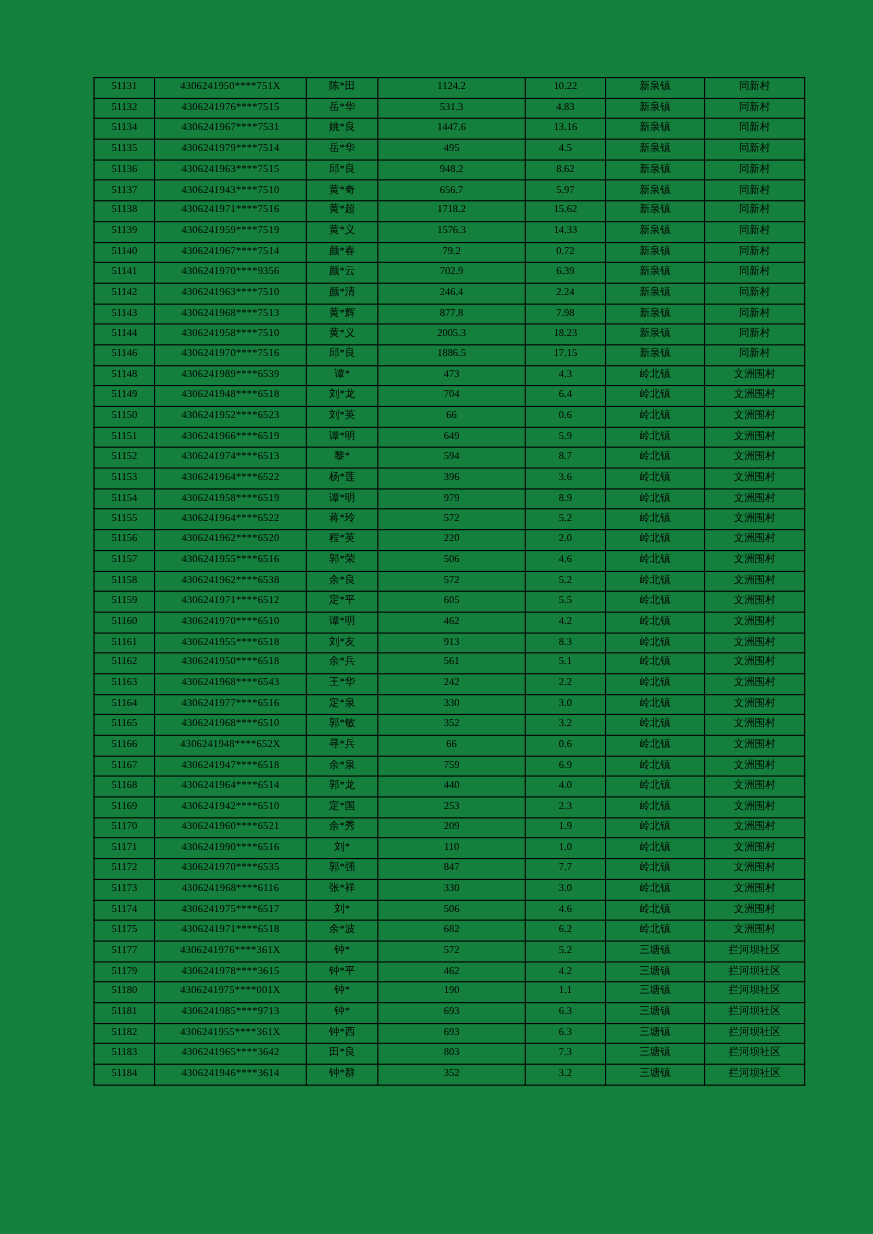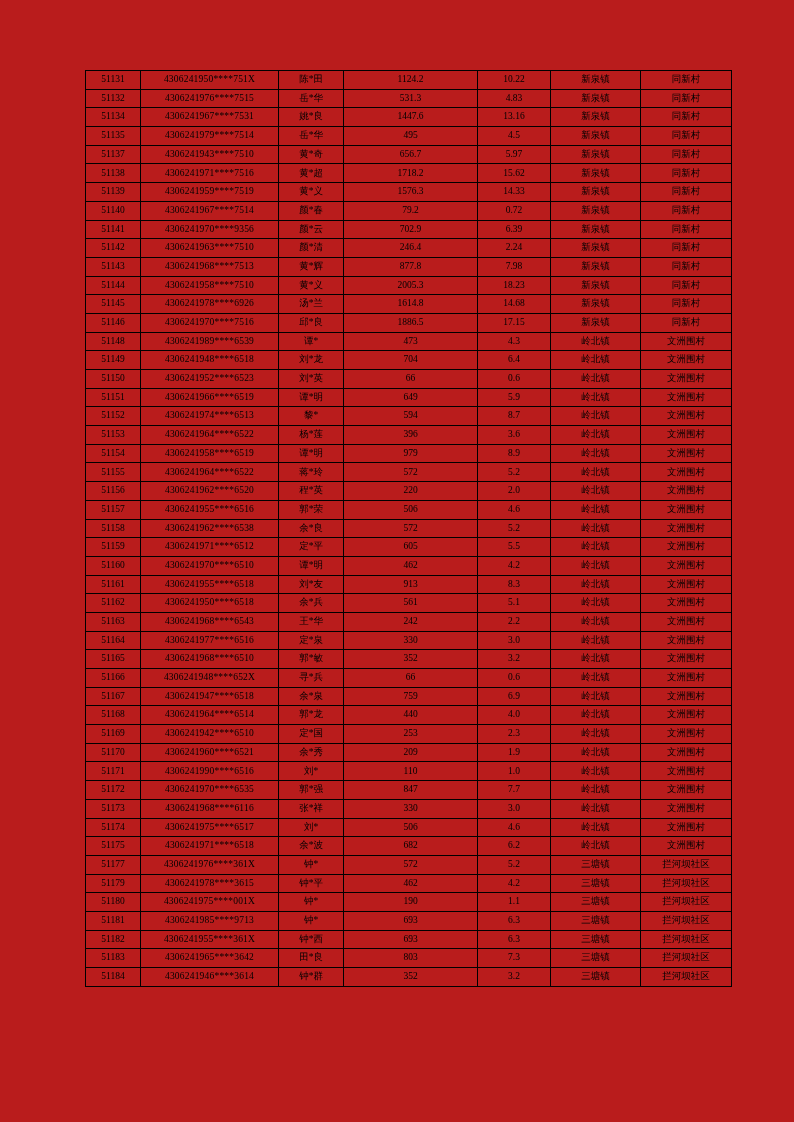--- a/index.html
+++ b/index.html
@@ -4,21 +4,21 @@
 <style>
   html, body {
     margin: 0;
     padding: 0;
     background: #ffffff;
   }
   .page {
     position: relative;
     width: 794px;
     height: 1122px;
-    background: #b91c1c;
+    background: #15803d;
     overflow: hidden;
     font-family: "Liberation Serif", "DejaVu Serif", serif;
     color: #000000;
   }
   table.records {
     position: absolute;
     left: 85px;
     top: 70px;
     width: 625px;
     border-collapse: collapse;
@@ -79,20 +79,29 @@
         <tr>
           <td class="col-serial">51135</td>
           <td class="col-id_number">4306241979****7514</td>
           <td class="col-name">岳*华</td>
           <td class="col-amount">495</td>
           <td class="col-rate">4.5</td>
           <td class="col-town">新泉镇</td>
           <td class="col-village">同新村</td>
         </tr>
         <tr>
+          <td class="col-serial">51136</td>
+          <td class="col-id_number">4306241963****7515</td>
+          <td class="col-name">邱*良</td>
+          <td class="col-amount">948.2</td>
+          <td class="col-rate">8.62</td>
+          <td class="col-town">新泉镇</td>
+          <td class="col-village">同新村</td>
+        </tr>
+        <tr>
           <td class="col-serial">51137</td>
           <td class="col-id_number">4306241943****7510</td>
           <td class="col-name">黄*奇</td>
           <td class="col-amount">656.7</td>
           <td class="col-rate">5.97</td>
           <td class="col-town">新泉镇</td>
           <td class="col-village">同新村</td>
         </tr>
         <tr>
           <td class="col-serial">51138</td>
@@ -151,29 +160,20 @@
         <tr>
           <td class="col-serial">51144</td>
           <td class="col-id_number">4306241958****7510</td>
           <td class="col-name">黄*义</td>
           <td class="col-amount">2005.3</td>
           <td class="col-rate">18.23</td>
           <td class="col-town">新泉镇</td>
           <td class="col-village">同新村</td>
         </tr>
         <tr>
-          <td class="col-serial">51145</td>
-          <td class="col-id_number">4306241978****6926</td>
-          <td class="col-name">汤*兰</td>
-          <td class="col-amount">1614.8</td>
-          <td class="col-rate">14.68</td>
-          <td class="col-town">新泉镇</td>
-          <td class="col-village">同新村</td>
-        </tr>
-        <tr>
           <td class="col-serial">51146</td>
           <td class="col-id_number">4306241970****7516</td>
           <td class="col-name">邱*良</td>
           <td class="col-amount">1886.5</td>
           <td class="col-rate">17.15</td>
           <td class="col-town">新泉镇</td>
           <td class="col-village">同新村</td>
         </tr>
         <tr>
           <td class="col-serial">51148</td>

